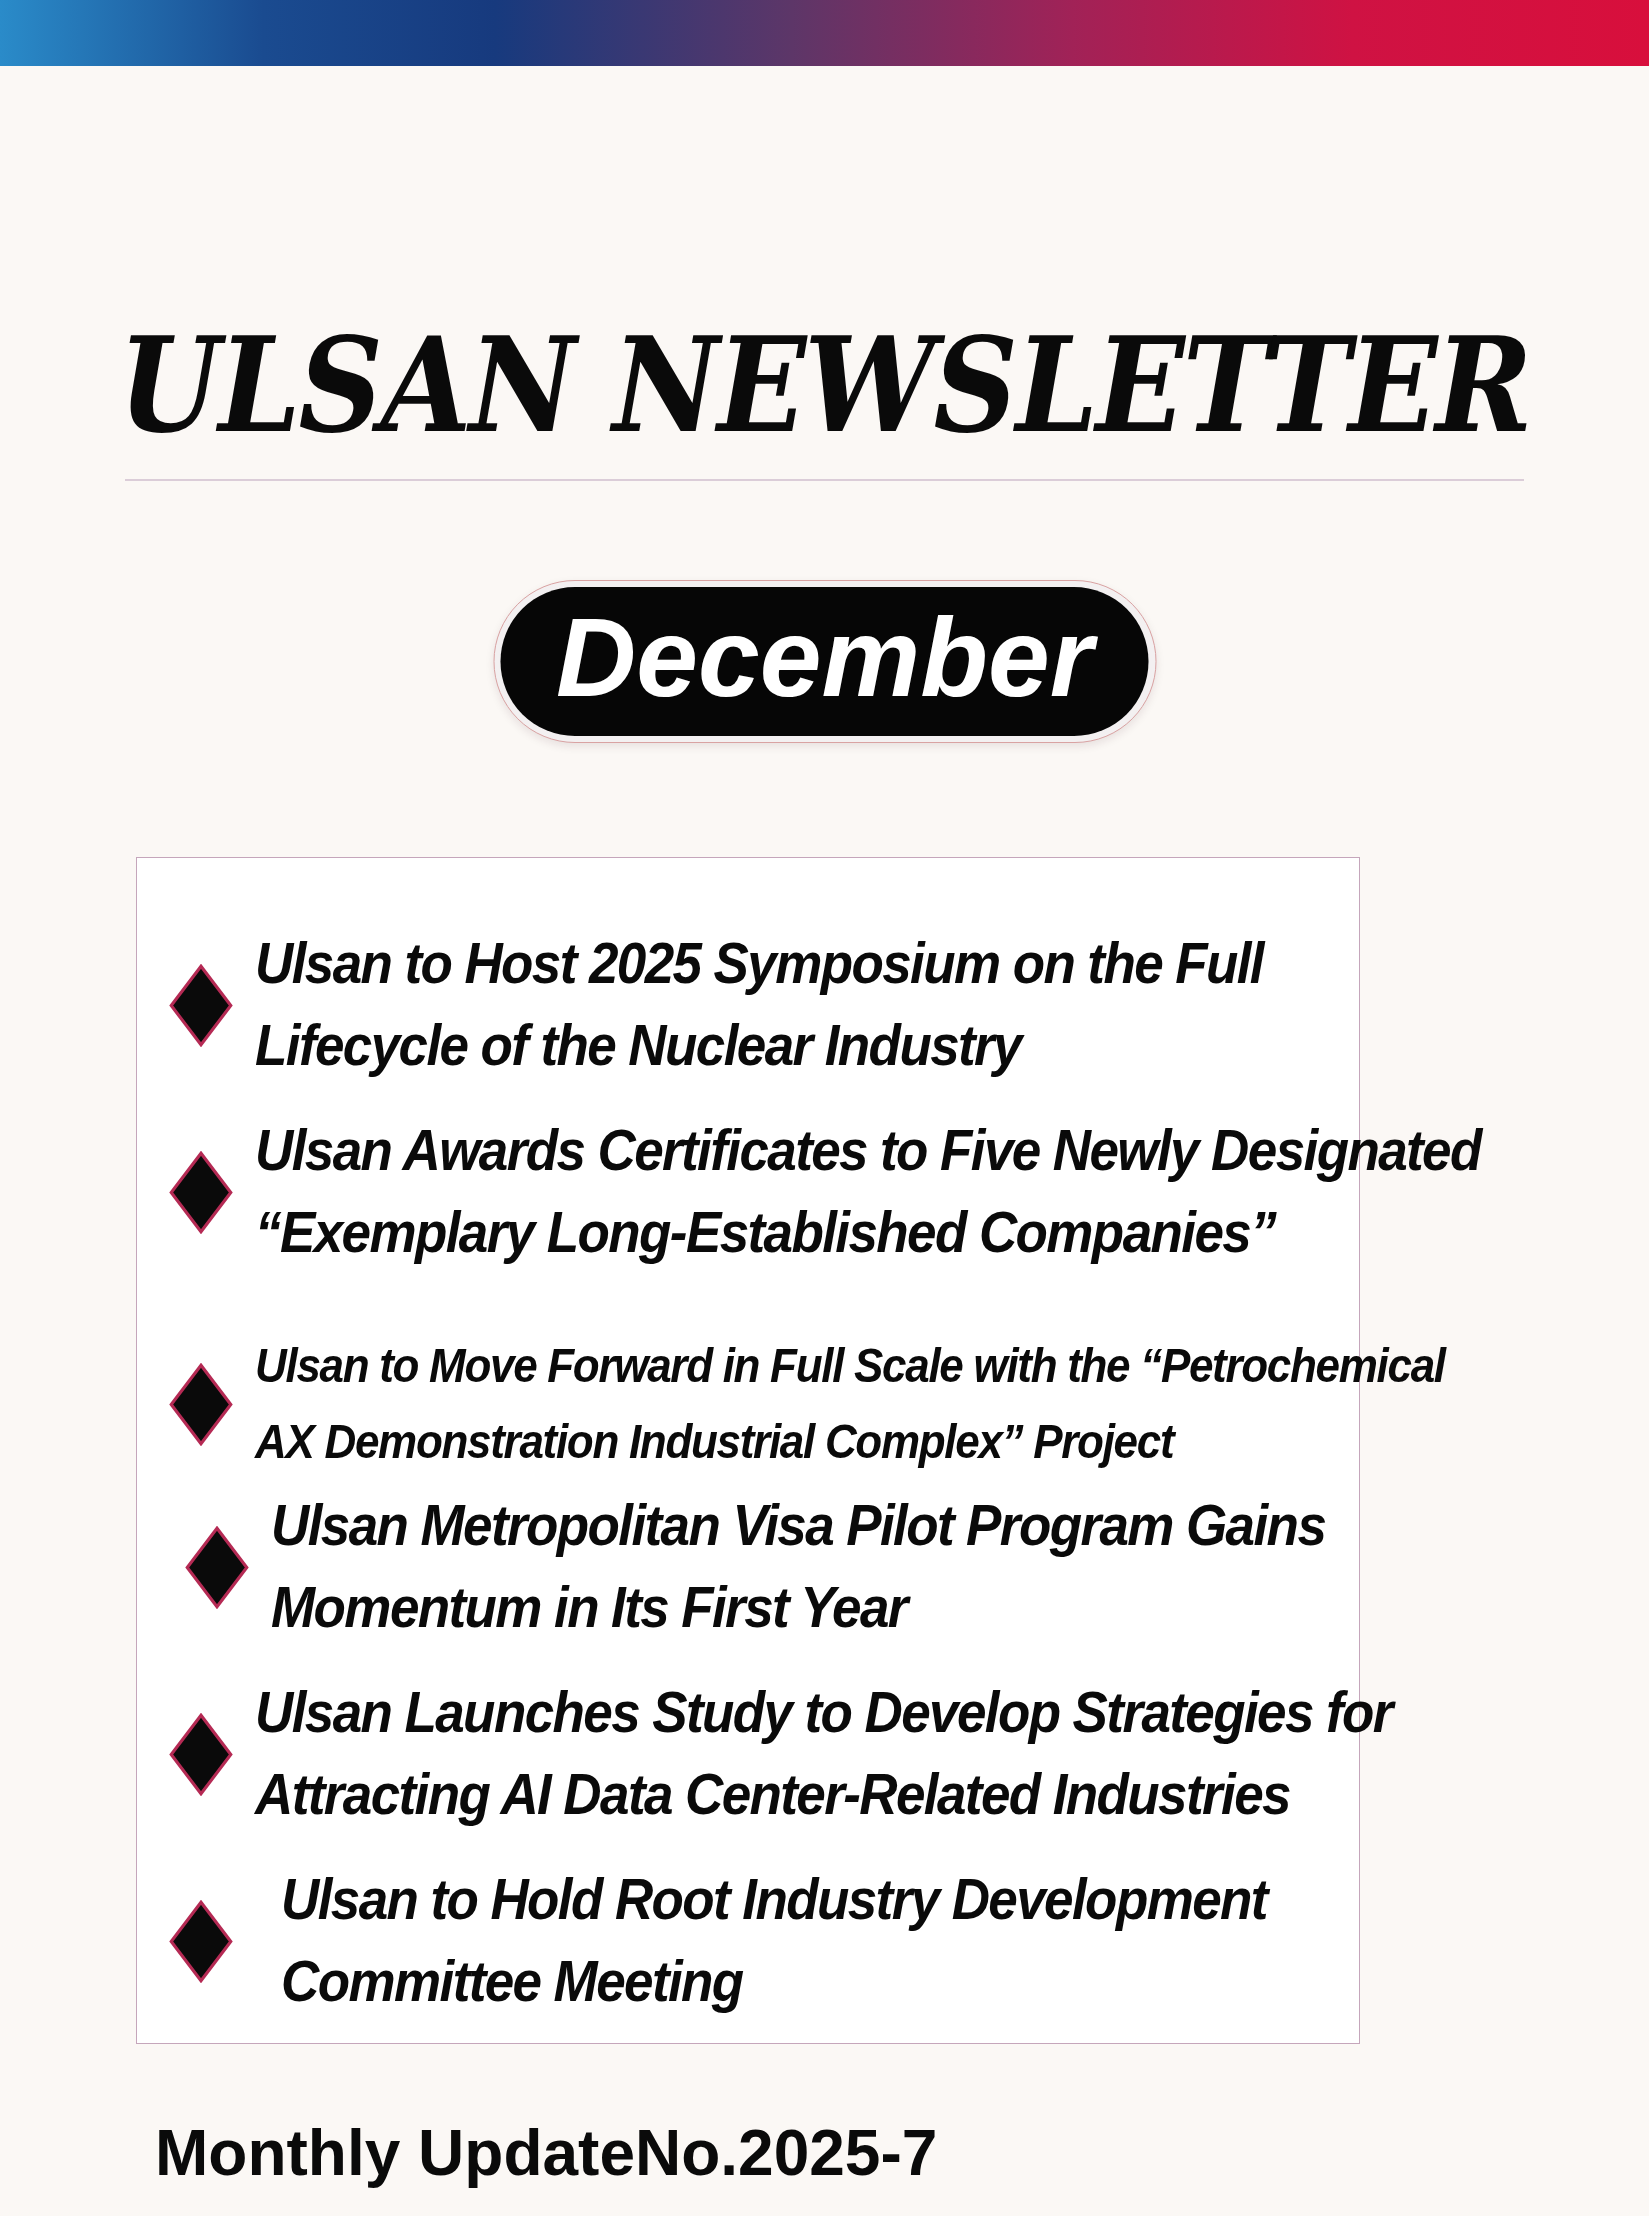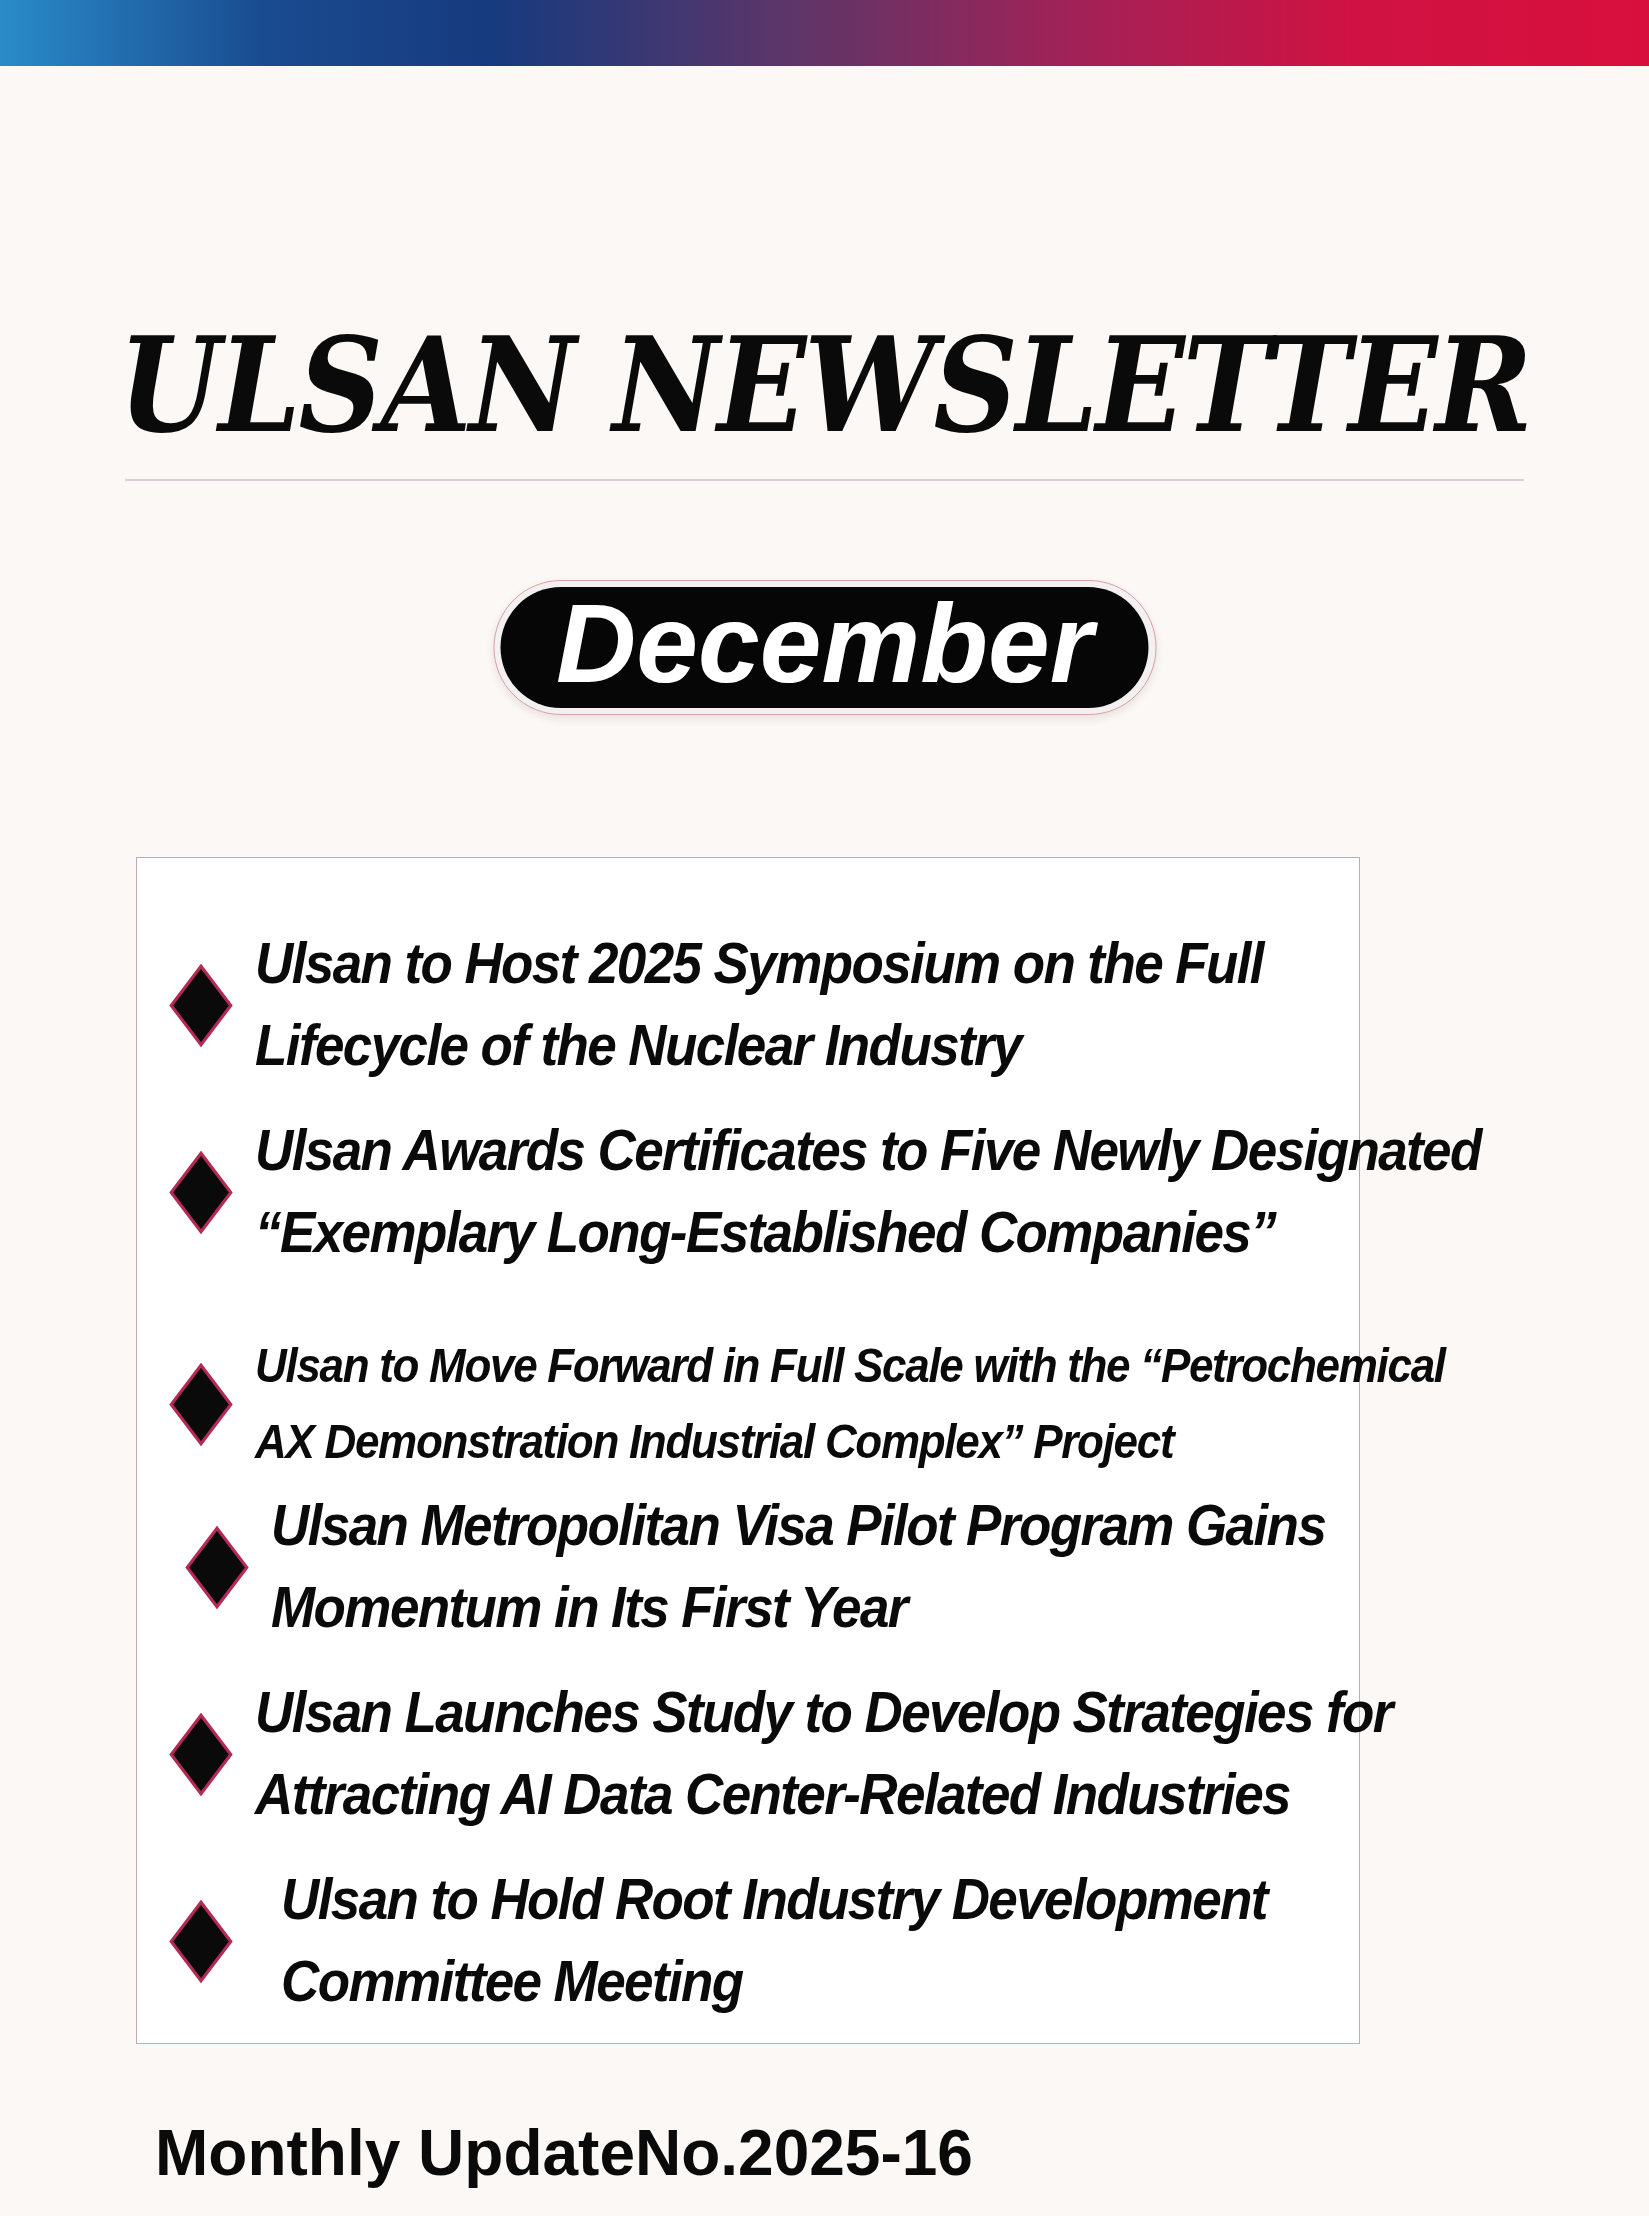--- a/index.html
+++ b/index.html
@@ -36,21 +36,21 @@
     white-space:nowrap;
   }
 
   .title-divider{
     position:absolute;top:479px;left:125px;width:1399px;height:2.2px;
     background:var(--divider);
   }
 
   .month-badge{
     position:absolute;top:580px;left:50%;transform:translateX(-50%);
-    width:663px;height:135px;border-radius:89px;
+    width:663px;height:163px;border-radius:89px;
     background:var(--badge-halo);
     border:1.3px solid var(--badge-outline);
     box-shadow:0 3.5px 8px rgba(60,20,40,0.10);
     box-sizing:border-box;
   }
   .month-badge-inner{
     position:absolute;inset:6.2px;
     background:var(--badge-fill);
     border-radius:80px;
     display:flex;align-items:center;justify-content:center;
@@ -168,17 +168,17 @@
         <polygon points="72.5,5 140,94 72.5,183 5,94" fill="#0a0a0a" stroke="#b52a54" stroke-width="7"></polygon>
       </svg>
       <div class="headline-text">Ulsan to Hold Root Industry Development
 Committee Meeting</div>
     </div>
 
   </div>
 
   <div class="footer-row">
     <span>Monthly Update</span>
-    <span>No.2025-16</span>
+    <span>No.2025-7</span>
   </div>
 
 </div>
 
 
 </body></html>

